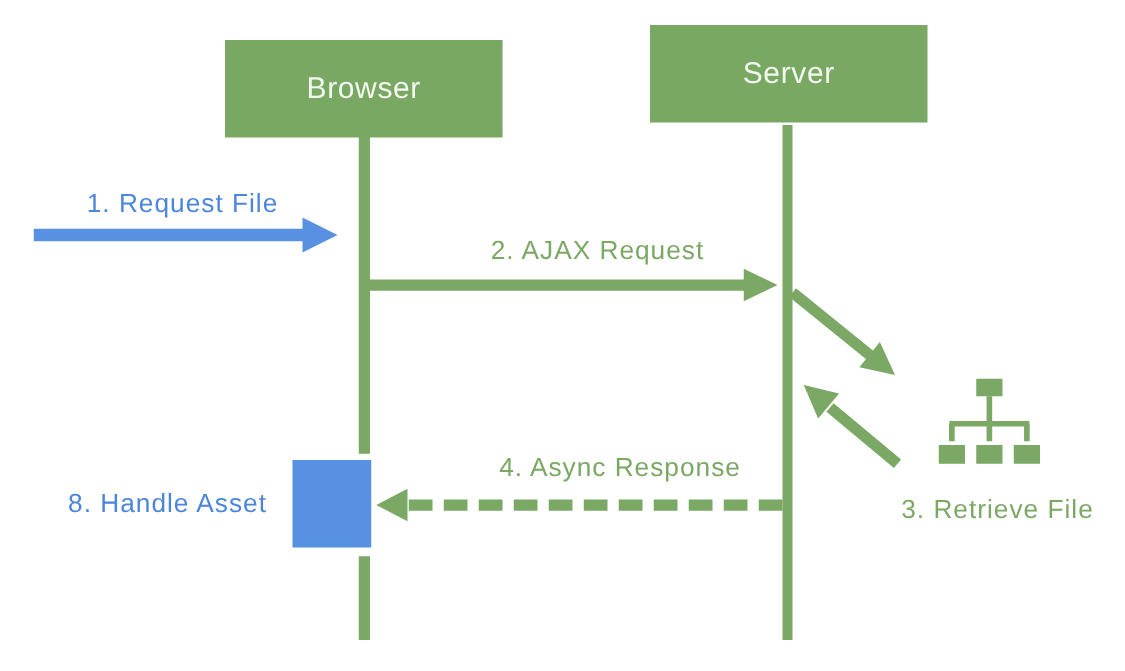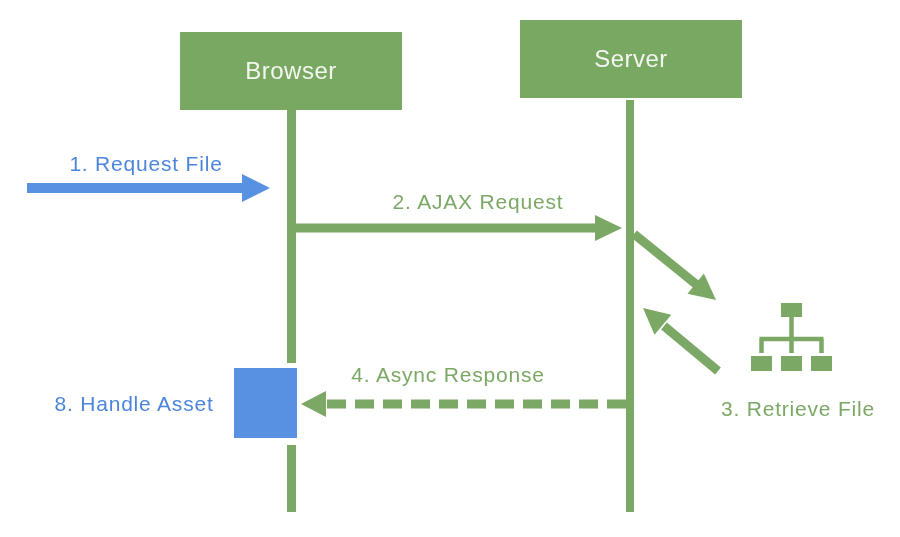--- a/index.html
+++ b/index.html
@@ -40,21 +40,21 @@
     transform: translate(-50%, -50%);
     font-size: 21px;
     letter-spacing: 0.8px;
     line-height: 1;
   }
   .step-label.blue  { color: #4C86DC; }
   .step-label.green { color: #7BA864; }
   .lbl-request  { left: 146px; top: 163px; }
   .lbl-ajax     { left: 450px; top: 201px; margin-left: 28px; }
   .lbl-retrieve { left: 798px; top: 408px; }
-  .lbl-async    { left: 448px; top: 374px; }
+  .lbl-async    { left: 496px; top: 374px; }
   .lbl-handle   { left: 134px; top: 403px; }
 </style>
 </head>
 <body>
 
 <div class="stage">
 
   <svg width="900" height="537" viewBox="0 0 900 537">
 
     <rect x="287" y="100" width="9" height="263" fill="#7BA864"></rect>

